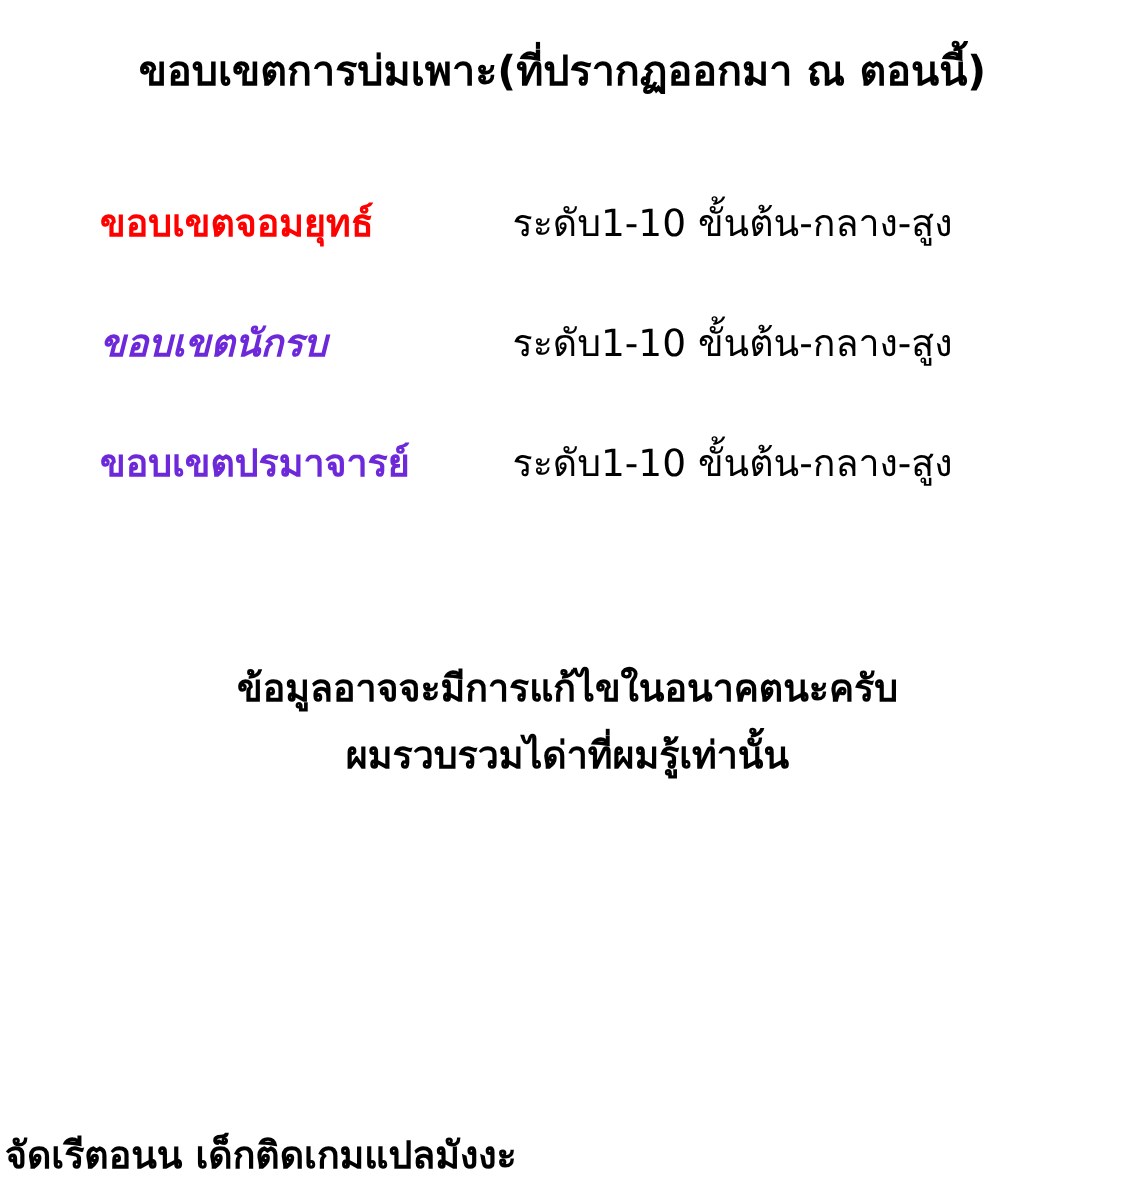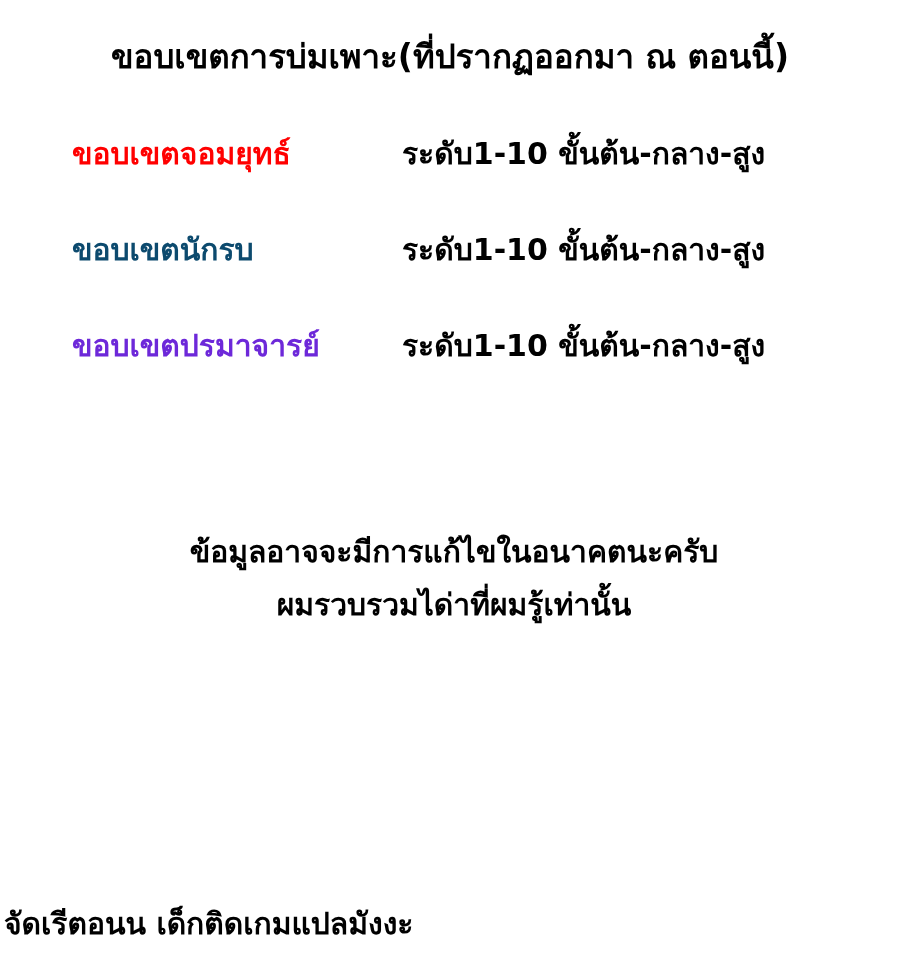--- a/index.html
+++ b/index.html
@@ -31,37 +31,36 @@
     white-space: nowrap;
   }
   .tiers {
     position: absolute;
     top: 130px;
     left: 0;
     width: 900px;
   }
   .tier-row {
     display: flex;
-    align-items: flex-start;
+    align-items: center;
     justify-content: flex-start;
     height: 96px;
-    padding-left: 28px;
+    padding-left: 80px;
     box-sizing: border-box;
-    margin-left: 44px;
   }
   .tier-name {
     font-size: 30px;
     font-weight: bold;
     width: 330px;
     flex: 0 0 330px;
     white-space: nowrap;
   }
   .tier-range {
     font-size: 30px;
-    font-weight: bold;
+    font-weight: normal;
     white-space: nowrap;
   }
   .note {
     position: absolute;
     top: 525px;
     left: 4px;
     width: 900px;
     text-align: center;
   }
   .note-line {
@@ -87,21 +86,21 @@
   <div class="title">ขอบเขตการบ่มเพาะ(ที่ปรากฏออกมา ณ ตอนนี้)</div>
 
   <div class="tiers">
 
     <div class="tier-row">
       <div class="tier-name" style="color: rgb(255, 0, 0);">ขอบเขตจอมยุทธ์</div>
       <div class="tier-range">ระดับ1-10 ขั้นต้น-กลาง-สูง</div>
     </div>
 
     <div class="tier-row">
-      <div class="tier-name" style="color: #0c4a6e;">ขอบเขตนักรบ</div>
+      <div class="tier-name" style="color: #6d28d9; font-style: italic;">ขอบเขตนักรบ</div>
       <div class="tier-range">ระดับ1-10 ขั้นต้น-กลาง-สูง</div>
     </div>
 
     <div class="tier-row">
       <div class="tier-name" style="color: #6d28d9;">ขอบเขตปรมาจารย์</div>
       <div class="tier-range">ระดับ1-10 ขั้นต้น-กลาง-สูง</div>
     </div>
 
   </div>
 

